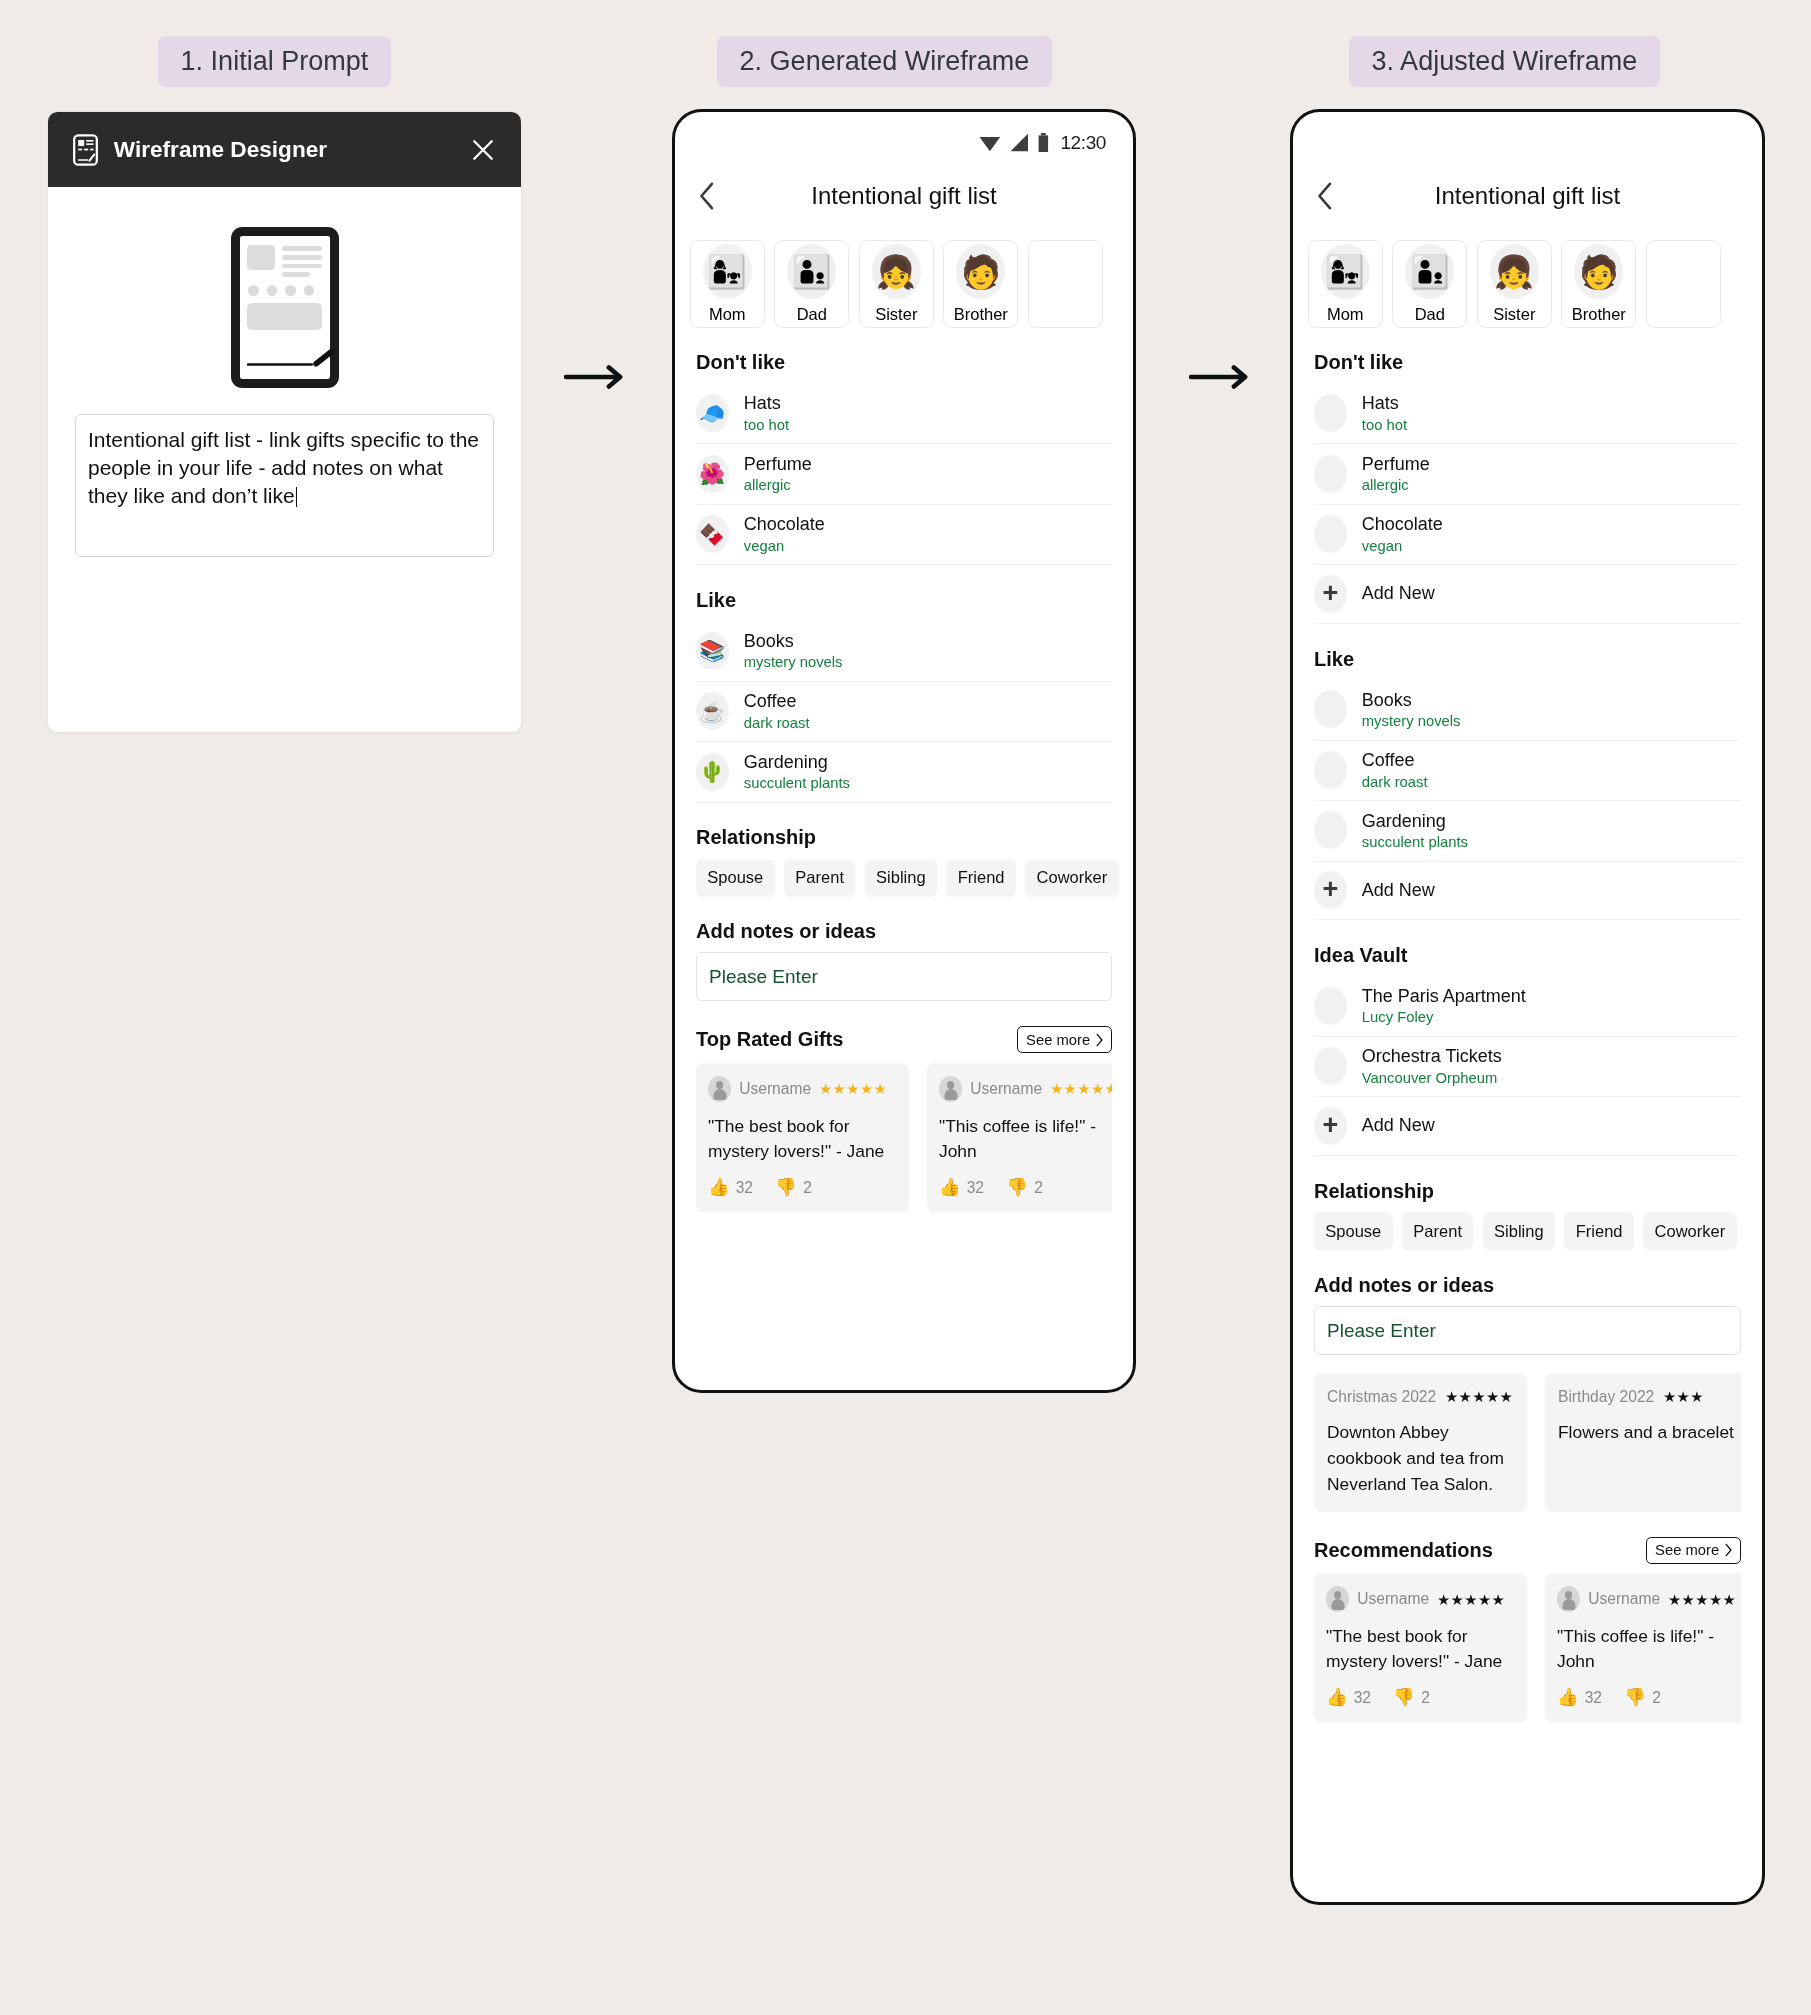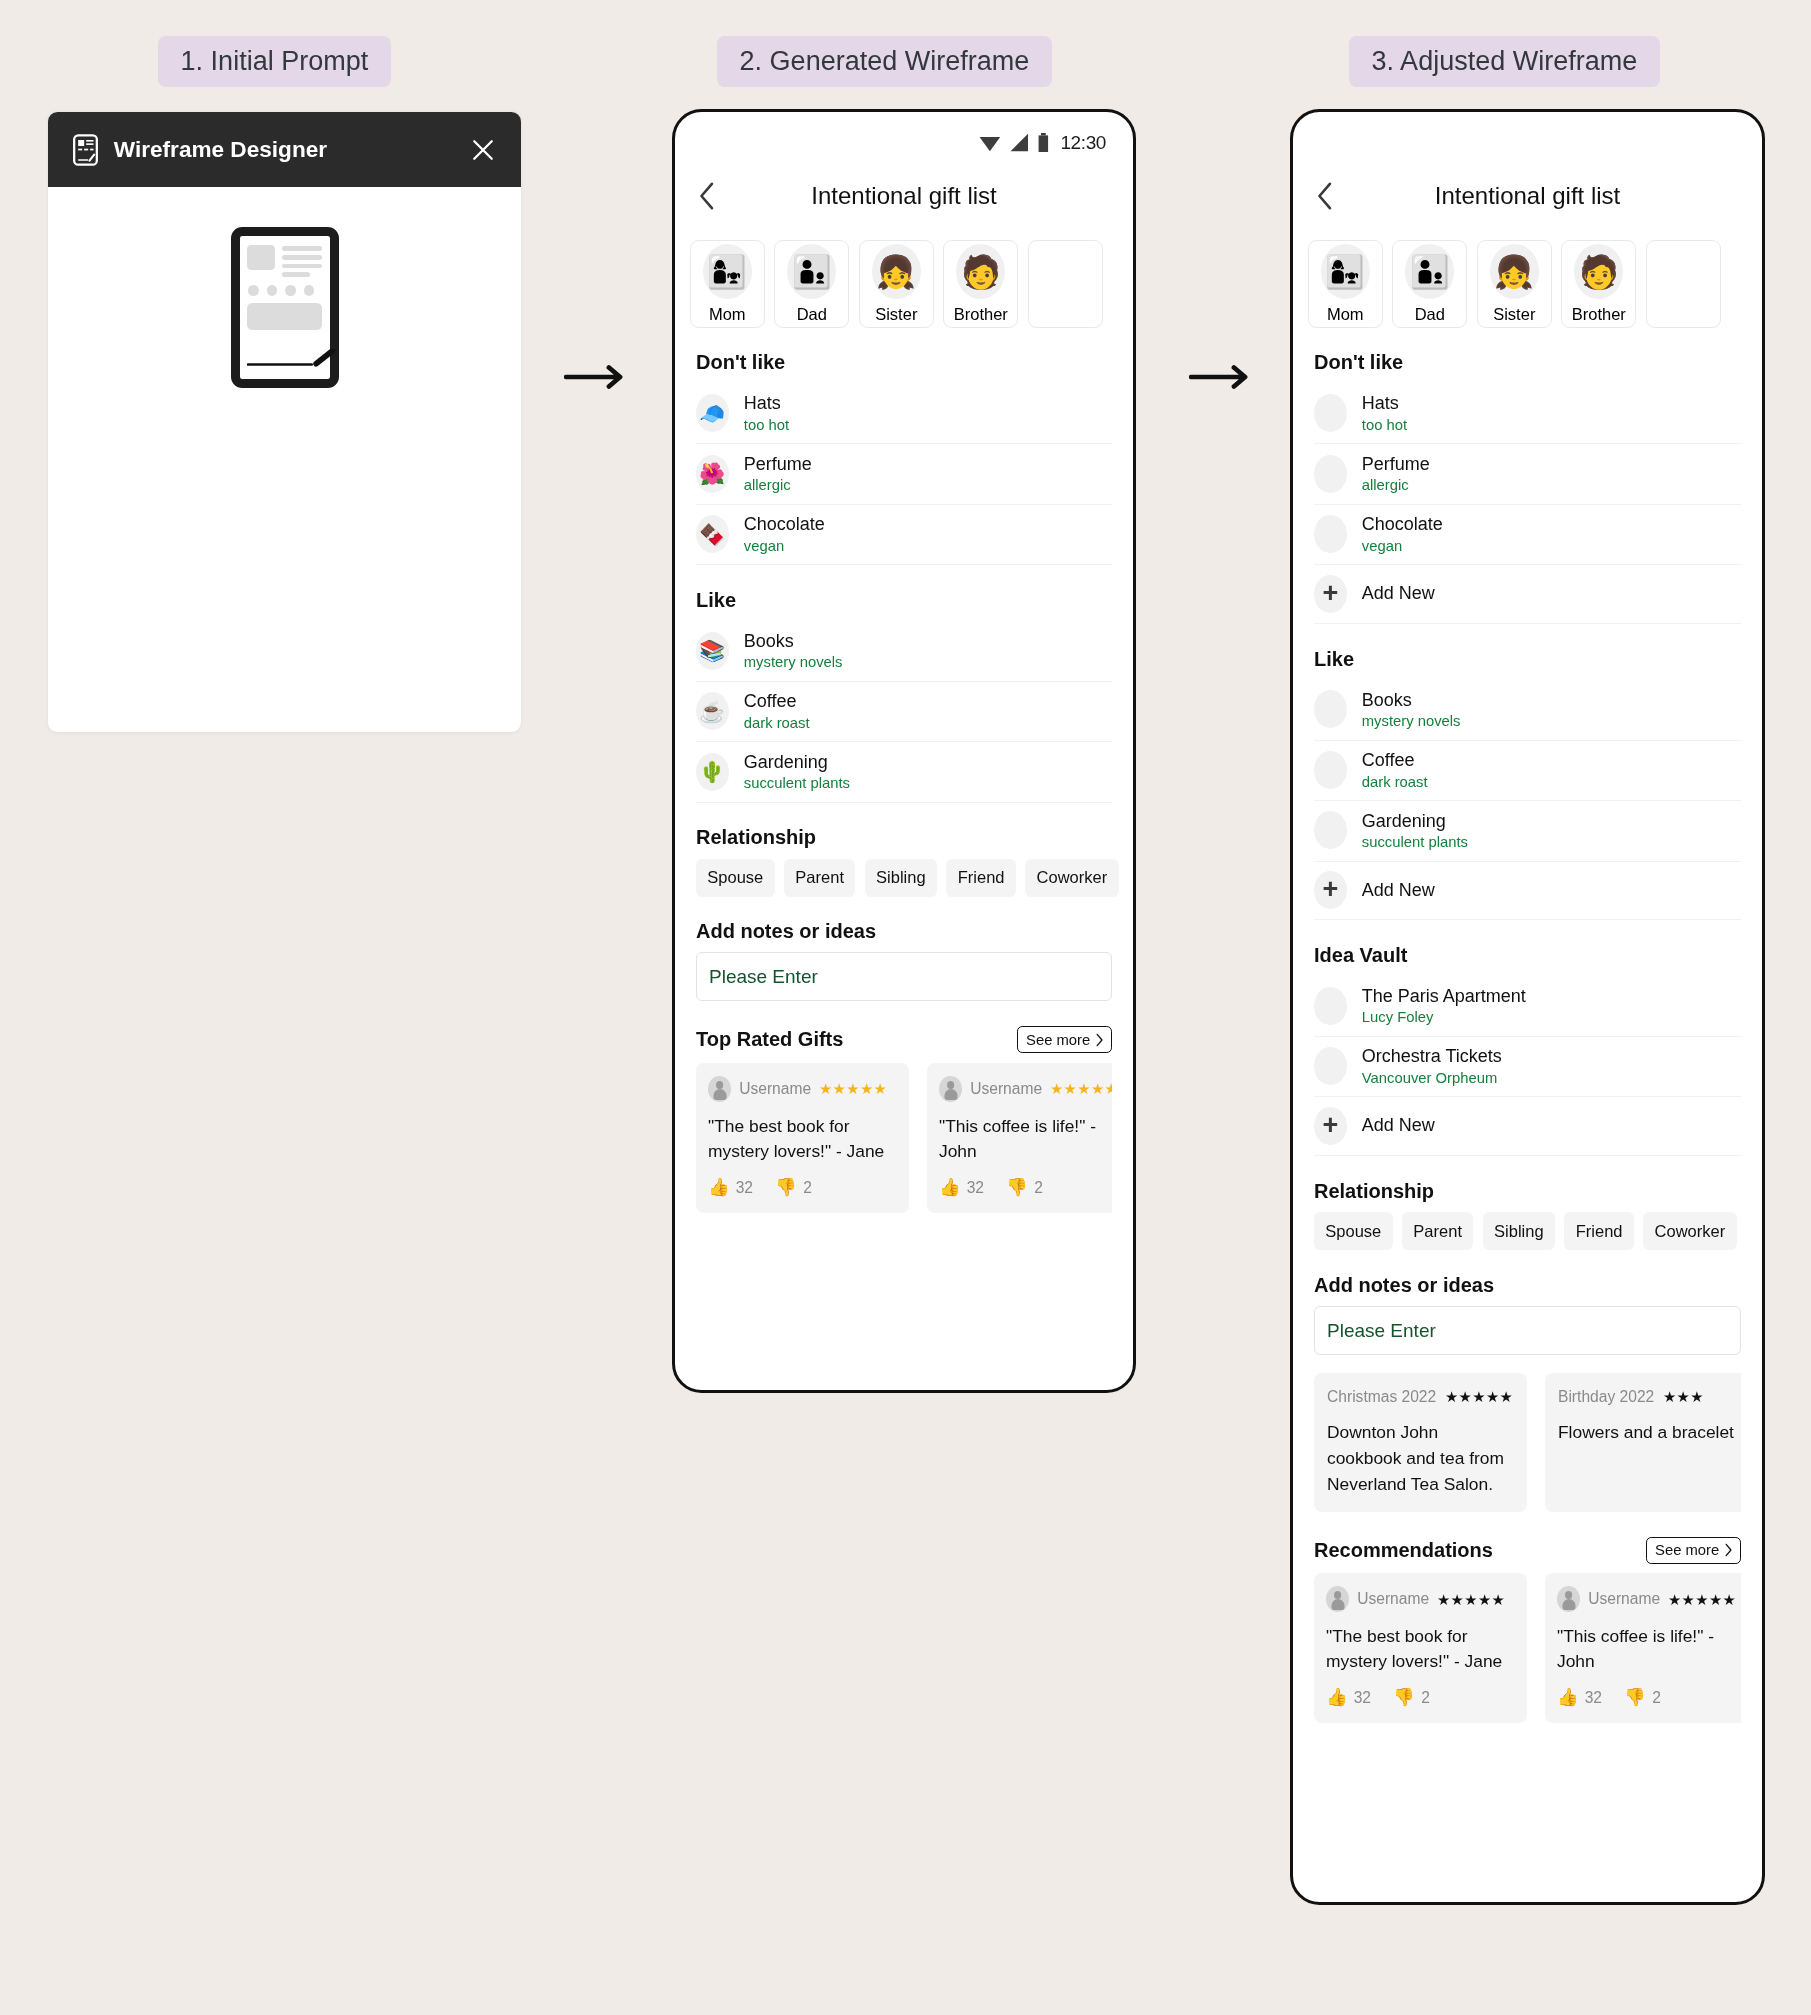--- a/index.html
+++ b/index.html
@@ -260,20 +260,21 @@
             <div class="illu-dot"></div>
               <div class="illu-dot"></div>
           </div>
           <div class="illu-block"></div>
           <svg class="illu-pen" viewBox="0 0 210 44">
             <path d="M2 36 H150" stroke="#111" stroke-width="6" stroke-linecap="round"></path>
             <path d="M160 34 L198 4" stroke="#111" stroke-width="13" stroke-linecap="round"></path>
           </svg>
         </div>
       </div>
+      <div class="p1-textarea"><span>Intentional gift list - link gifts specific to the people in your life - add notes on what they like and don’t like</span><span class="p1-caret"></span></div>
     </div>
   </div>
 
   <div class="phone" id="panel2">
     <div class="statusbar">
       <svg class="sb-icon" viewBox="0 0 30 24">
           <path d="M2 5 L28 5 L15 23 Z" fill="#3d3d3d"></path>
         </svg>
       <svg class="sb-icon" viewBox="0 0 26 24">
           <path d="M24 1 L24 23 L2 23 Z" fill="#3d3d3d"></path>
@@ -547,21 +548,21 @@
 
       <div class="sec-title">Add notes or ideas</div>
       <div class="field">Please Enter</div>
 
       <div class="cards" style="margin-top:18px">
         <div class="gift-card">
           <div class="gc-head">
             <div class="gc-label">Christmas 2022</div>
             <div class="rc-stars stars-black">★★★★★</div>
           </div>
-          <div class="gc-body">Downton John cookbook and tea from Neverland Tea Salon.</div>
+          <div class="gc-body">Downton Abbey cookbook and tea from Neverland Tea Salon.</div>
         </div>
         <div class="gift-card">
           <div class="gc-head">
             <div class="gc-label">Birthday 2022</div>
             <div class="rc-stars stars-black">★★★</div>
           </div>
           <div class="gc-body">Flowers and a bracelet</div>
         </div>
       </div>
 

